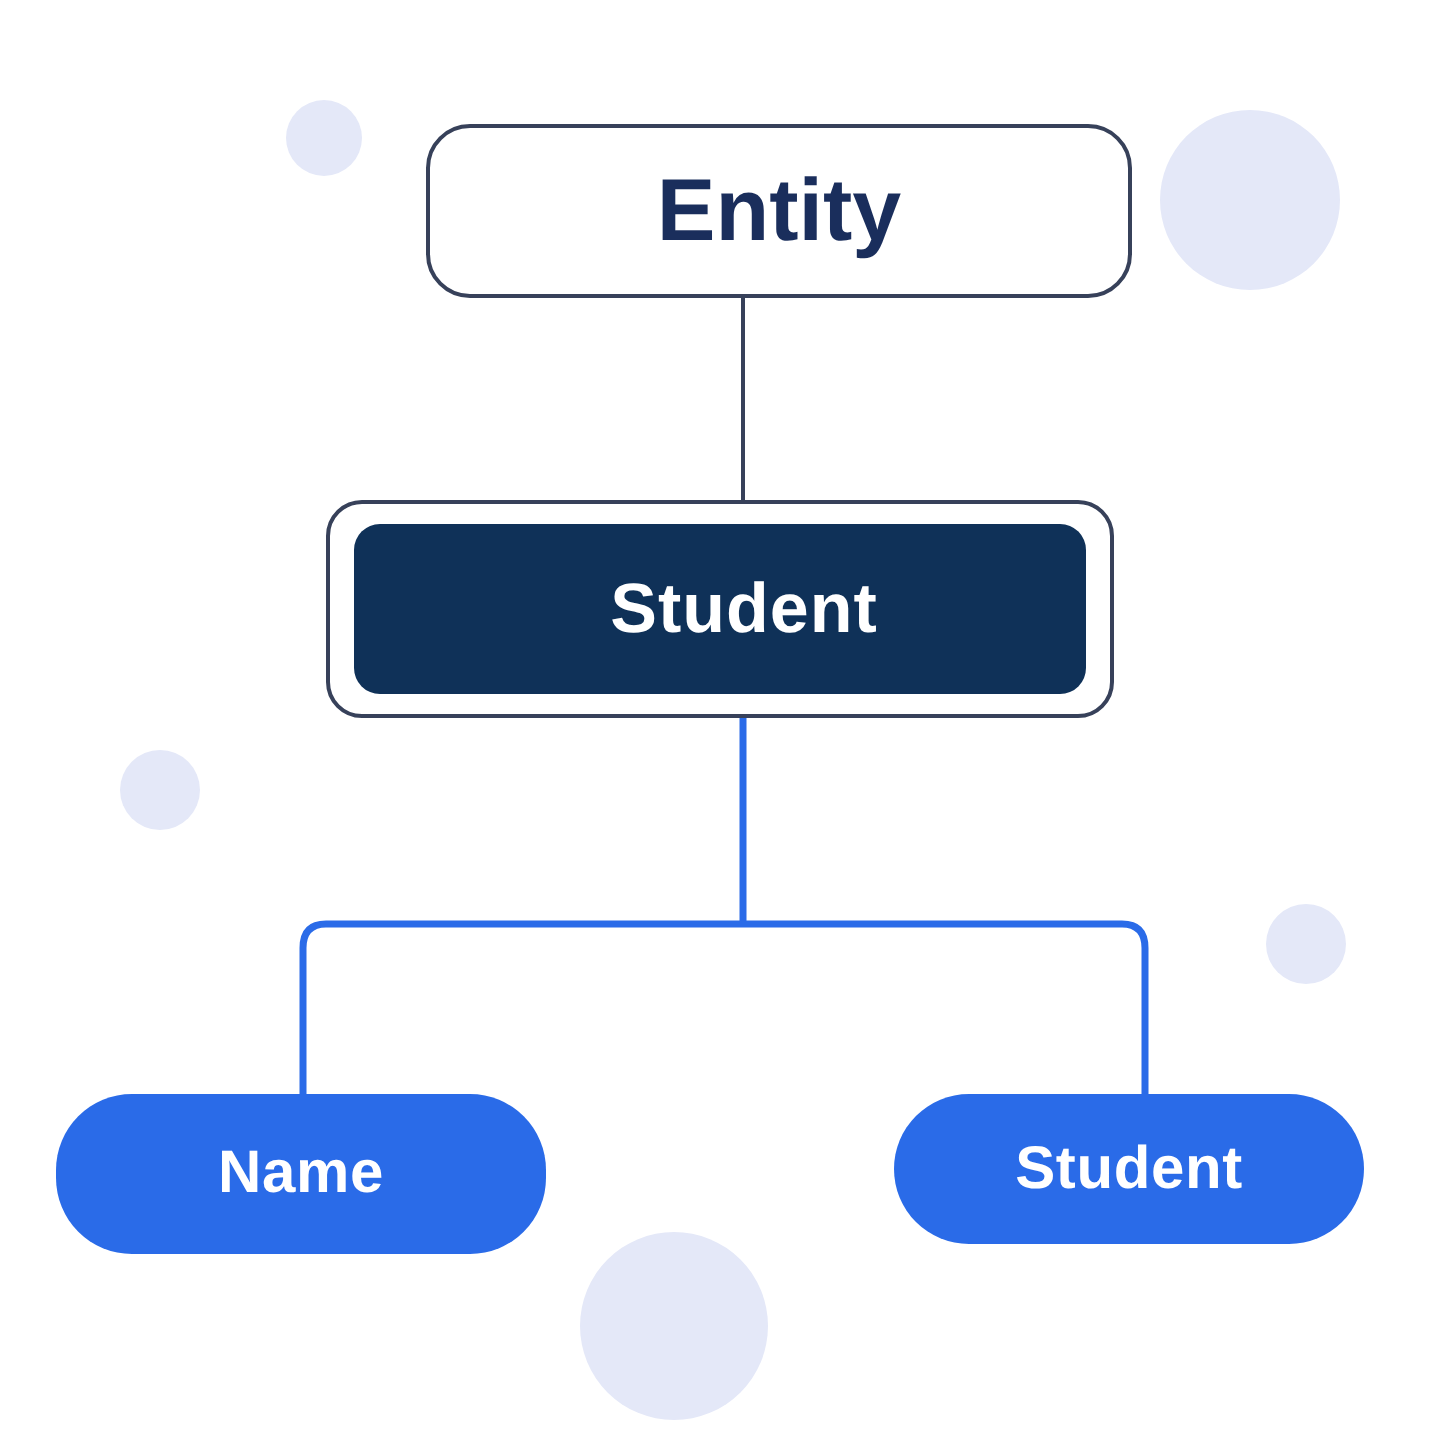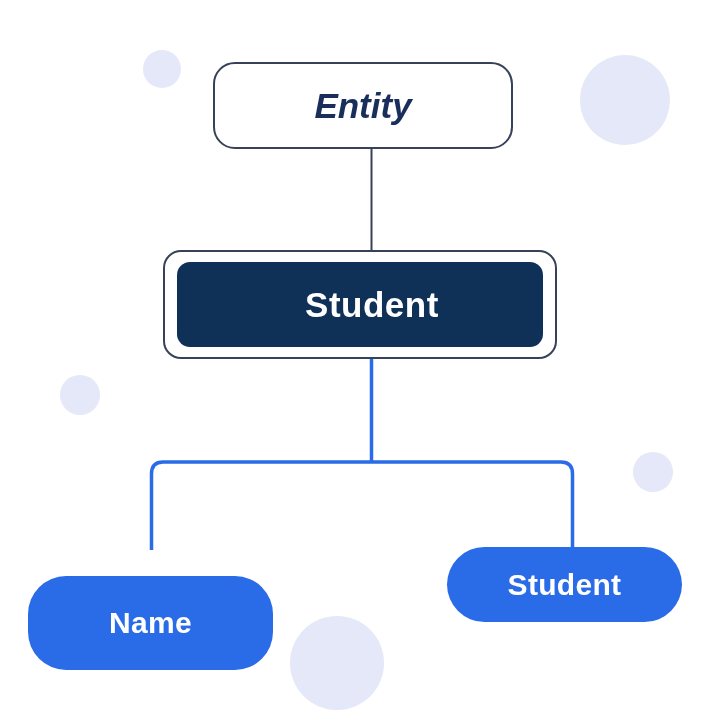--- a/index.html
+++ b/index.html
@@ -57,28 +57,27 @@
   
   .node {
     position: absolute;
     z-index: 2;
     display: flex;
     align-items: center;
     justify-content: center;
   }
   .entity-box {
     left: 213px; top: 62px;
-    width: 300px; height: 87px;
+    width: 353px; height: 87px;
     background: var(--background);
     border: 2px solid var(--box-border);
     border-radius: 22px;
     color: var(--title-text);
-    font-size: 35px;
+    font-size: 44px;
     font-weight: 700;
-    font-style: italic;
   }
   .student-frame {
     left: 163px; top: 250px;
     width: 394px; height: 109px;
     background: var(--background);
     border: 2px solid var(--box-border);
     border-radius: 18px;
   }
   .student-inner {
     position: absolute;
@@ -95,21 +94,21 @@
     padding-left: 24px;
   }
   .pill {
     background: var(--accent-blue);
     border-radius: 38px;
     color: var(--node-text-light);
     font-size: 30px;
     font-weight: 600;
     letter-spacing: 0.3px;
   }
-  .pill-name    { left: 28px;  top: 547px; width: 245px; height: 94px; margin-top: 29px; }
+  .pill-name    { left: 28px;  top: 547px; width: 245px; height: 80px; }
   .pill-address { left: 447px; top: 547px; width: 235px; height: 75px; }
 </style>
 </head>
 <body>
 
 <div class="canvas">
 
   <div class="deco c1"></div>
   <div class="deco c2"></div>
   <div class="deco c3"></div>

